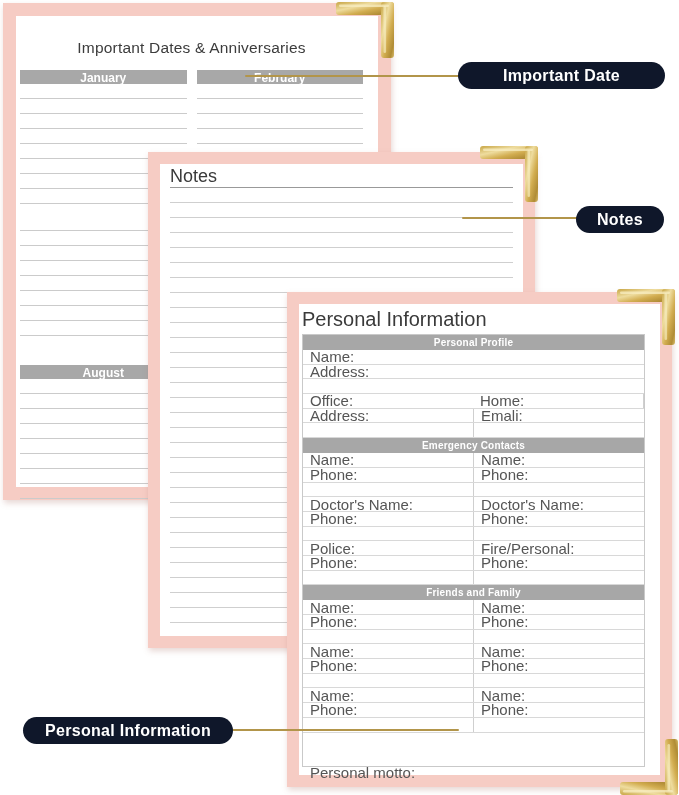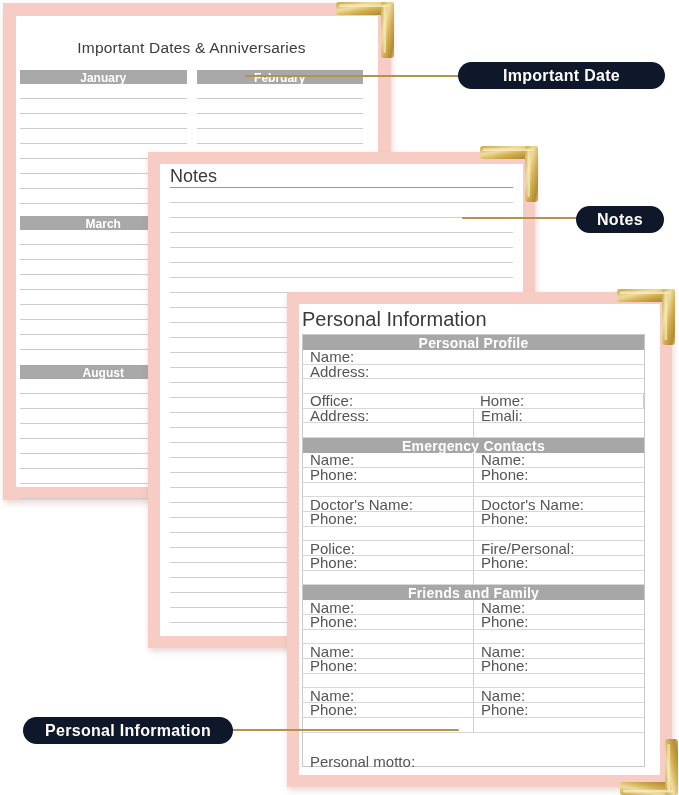--- a/index.html
+++ b/index.html
@@ -23,26 +23,26 @@
   #page-notes{left:148px;top:152px;width:387px;height:496px;z-index:3;}
   #page-notes .page-inner{left:12px;top:12px;right:12px;bottom:12px;}
   .notes-title{margin:0 10px;height:24px;padding-top:2px;box-sizing:border-box;font-size:18px;color:#3a3a3a;border-bottom:1px solid #999;}
   #notes-lines{margin:0 10px;}
   #notes-lines .ruled-row{height:15px;border-bottom:1px solid #cfcfcf;}
   
   #page-personal{left:287px;top:292px;width:385px;height:495px;z-index:5;}
   #page-personal .page-inner{left:12px;top:12px;right:12px;bottom:12px;}
   .pi-title{position:absolute;left:3px;top:4px;font-size:20px;color:#3a3a3a;}
   #pi-table{position:absolute;left:3px;top:30px;width:343px;height:433px;border:1px solid #c9c9c9;box-sizing:border-box;display:flex;flex-direction:column;background:#fff;}
-  .pi-header-row{height:15px;flex:0 0 15px;background:#a7a7a7;color:#fff;font-weight:bold;font-size:14px;display:flex;align-items:center;justify-content:center;letter-spacing:0.2px;}
+  .pi-header-row{height:15px;flex:0 0 15px;background:#a7a7a7;color:#fff;font-weight:bold;font-size:10px;display:flex;align-items:center;justify-content:center;letter-spacing:0.2px;}
   .pi-row{flex:0 0 14.7px;height:14.7px;display:flex;border-bottom:1px solid #d8d8d8;box-sizing:border-box;}
   .pi-cell{flex:1;min-width:0;font-size:15px;color:#555;padding-left:7px;display:flex;align-items:center;}
   .pi-cell-left{border-right:1px solid #cfcfcf;}
   .pi-motto{flex:1;border-bottom:none;}
-  .pi-cell-top{align-items:flex-start;padding-top:20px;}
+  .pi-cell-top{align-items:flex-start;padding-top:3px;margin-top:28px;}
   
   .callout-pill{position:absolute;z-index:10;background:#0f172a;color:#fff;font-weight:bold;font-size:16px;letter-spacing:0.3px;border-radius:14px;display:flex;align-items:center;justify-content:center;}
   .callout-line{position:absolute;z-index:10;height:2px;background:#b2954a;border-radius:1px;}
   #pill-important{left:458px;top:62px;width:207px;height:27px;}
   #line-important{left:245px;top:75px;width:216px;}
   #pill-notes{left:576px;top:206px;width:88px;height:27px;}
   #line-notes{left:462px;top:217px;width:117px;}
   #pill-personal{left:23px;top:717px;width:210px;height:27px;}
   #line-personal{left:232px;top:729px;width:227px;}
   
@@ -80,21 +80,20 @@
               <div class="ruled-row"></div>
               <div class="ruled-row"></div>
               <div class="ruled-row"></div>
               <div class="ruled-row"></div>
               <div class="ruled-row"></div>
               <div class="ruled-row"></div>
             </div>
           </div>
           <div class="month-section">
             <div class="month-col">
-              <div class="month-bar">March</div>
               <div class="ruled-row"></div>
               <div class="ruled-row"></div>
               <div class="ruled-row"></div>
               <div class="ruled-row"></div>
               <div class="ruled-row"></div>
               <div class="ruled-row"></div>
               <div class="ruled-row"></div>
               <div class="ruled-row"></div>
             </div>
             <div class="month-col">

